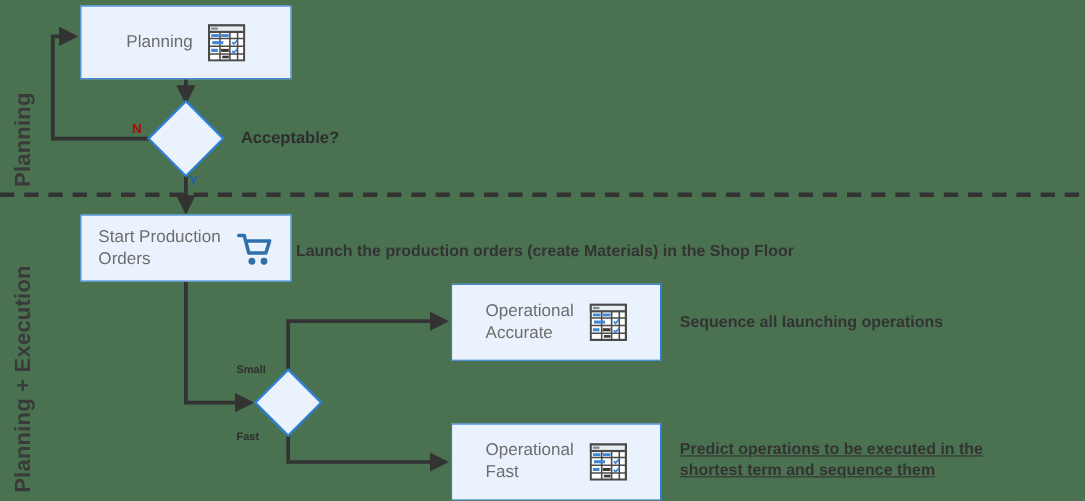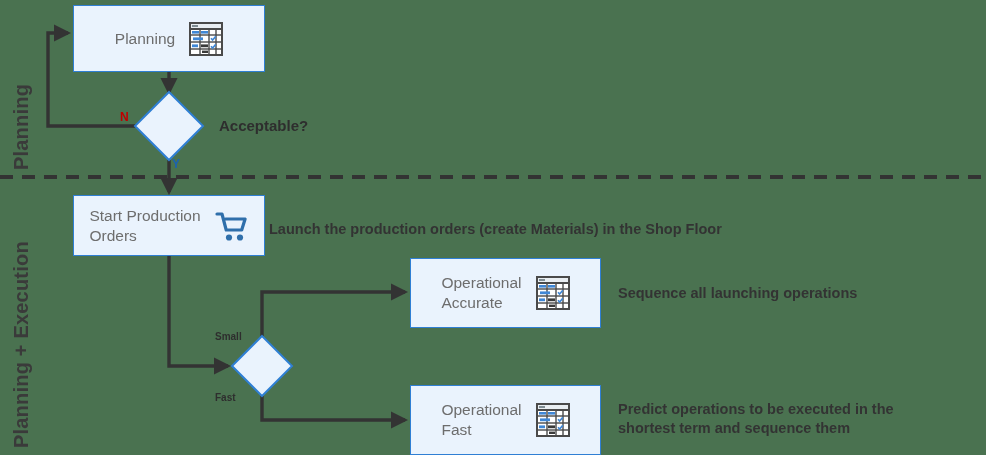--- a/index.html
+++ b/index.html
@@ -222,16 +222,16 @@
 
   <div class="edge-label sz" style="left:215px; top:331px;">Small</div>
 
   <div class="edge-label sz" style="left:215px; top:392px;">Fast</div>
 
 
   <div class="note" style="left:269px; top:220px;">Launch the production orders (create Materials) in the Shop Floor</div>
 
   <div class="note" style="left:618px; top:284px;">Sequence all launching operations</div>
 
-  <div class="note" style="left:618px; top:400px;">Predict operations to be executed in the
+  <div class="note" style="left:618px; top:400px;text-decoration:underline;">Predict operations to be executed in the
 shortest term and sequence them</div>
 
 </div>
 
 </body></html>

